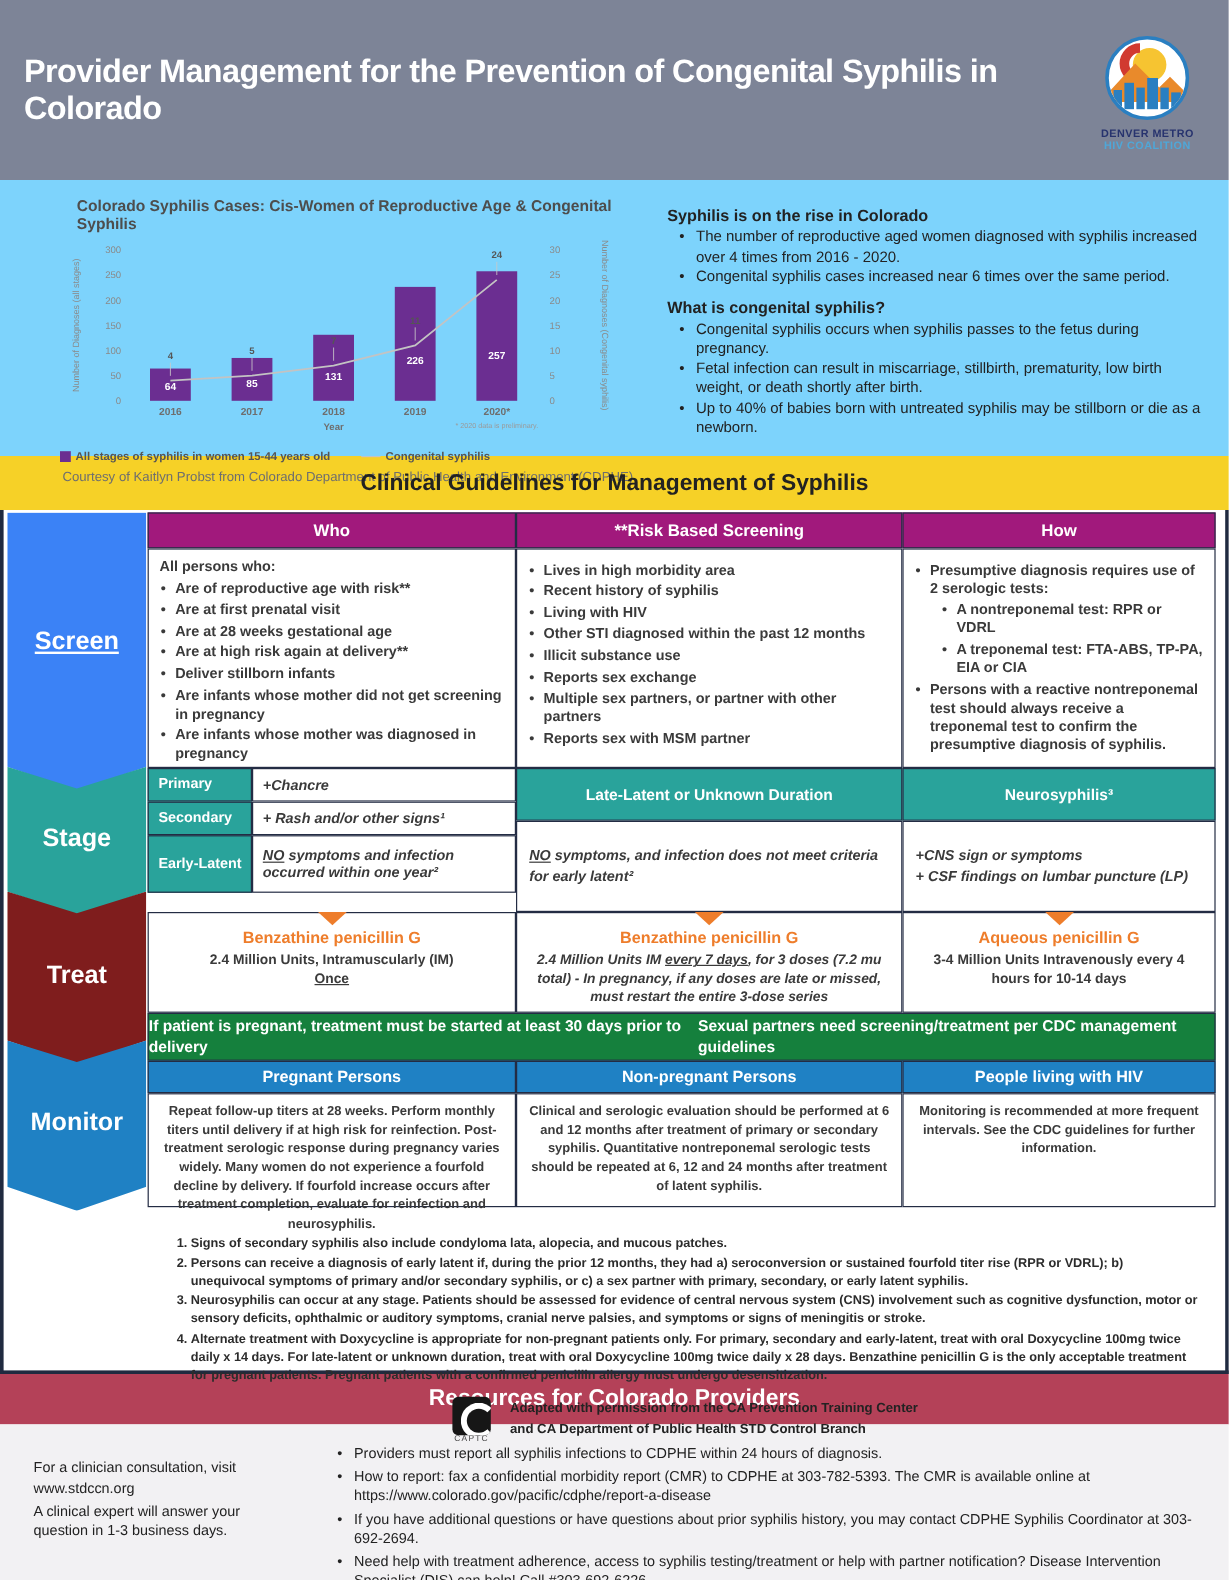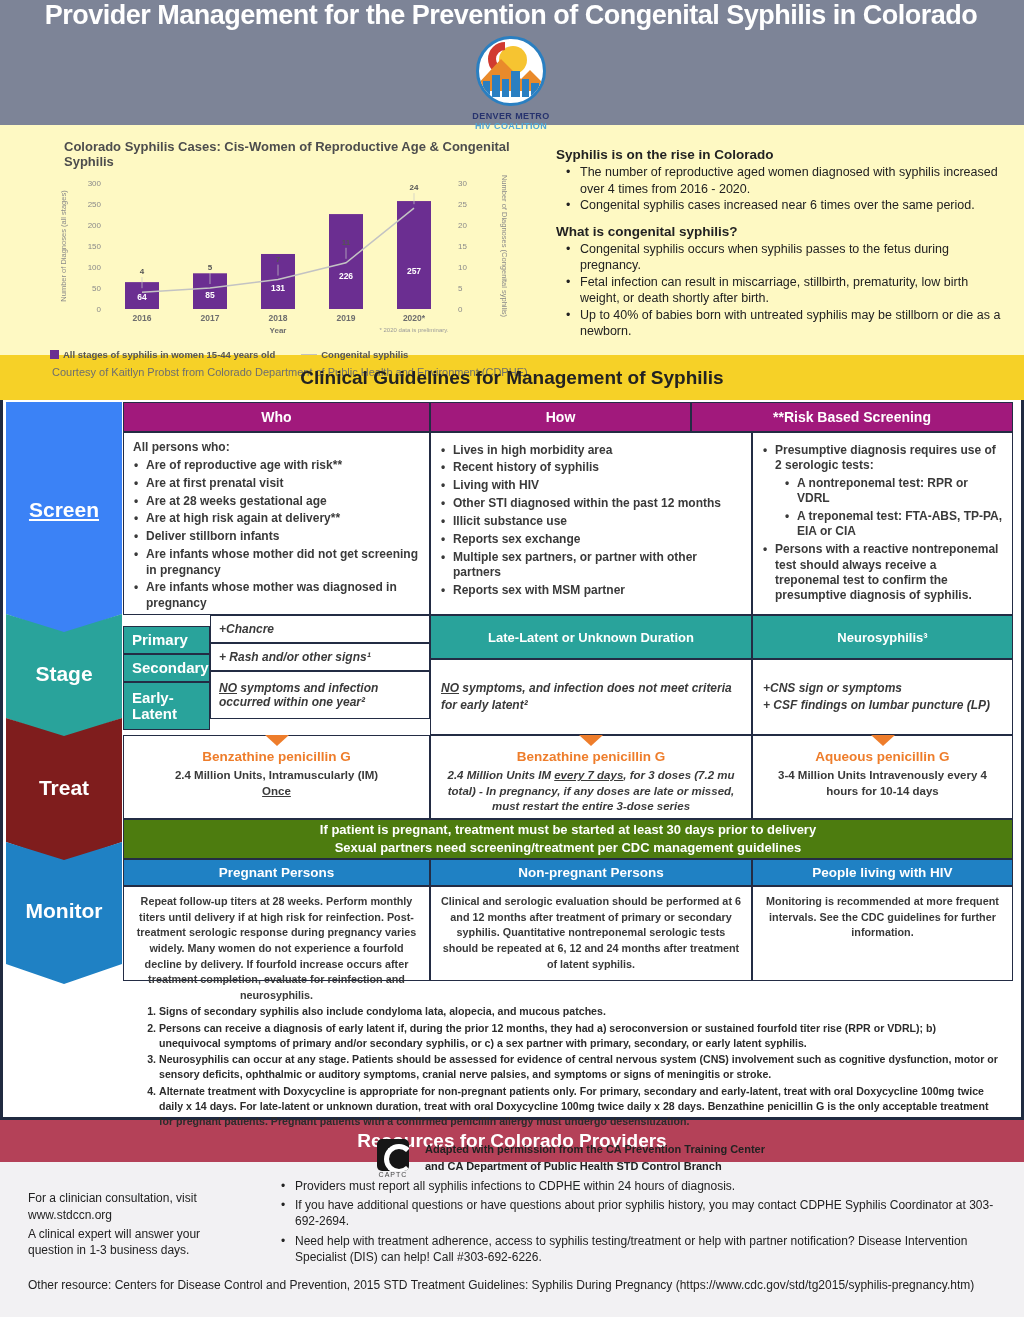--- a/index.html
+++ b/index.html
@@ -1,26 +1,26 @@
 <!DOCTYPE html>
 <html><head>
 <meta charset="utf-8">
 <style>
   * { box-sizing: border-box; margin: 0; padding: 0; }
   body { width: 1024px; height: 1317px; font-family: "Liberation Sans", sans-serif; background: #fff; position: relative; overflow: hidden; }
 
   
-  .header { height: 125px; background: #7d8497; display: flex; align-items: center; justify-content: space-between; padding: 0 22px 0 20px; flex-direction: column; }
+  .header { height: 150px; background: #7d8497; display: flex; align-items: center; justify-content: space-between; padding: 0 22px 0 20px; }
   .header h1 { color: #fff; font-size: 27px; font-weight: bold; letter-spacing: -0.5px; }
   .logo-block { width: 96px; text-align: center; margin-top: 4px; }
   .logo-line1 { font-size: 9px; font-weight: bold; color: #27336e; letter-spacing: 0.4px; }
   .logo-line2 { font-size: 9px; font-weight: bold; color: #4fa7d8; letter-spacing: 0.4px; }
 
   
-  .overview { height: 230px; display: flex; padding: 10px 18px 0 50px; background: #fef9c3; }
+  .overview { height: 230px; display: flex; padding: 10px 18px 0 50px; background: #7dd3fc; }
   .chart-block { width: 478px; }
   .chart-title { font-size: 13px; font-weight: bold; color: #4d4d4d; margin: 4px 0 0 14px; }
   .legend { display: flex; gap: 26px; font-size: 9.5px; font-weight: bold; color: #555; margin-top: -2px; }
   .legend-item { display: flex; align-items: center; gap: 4px; }
   .swatch-bar { width: 9px; height: 9px; background: #6b2e91; display: inline-block; }
   .swatch-line { width: 16px; height: 0; border-top: 1.5px solid #c3c3c3; display: inline-block; }
   .courtesy { font-size: 11px; color: #6e6e6e; margin: 6px 0 0 2px; }
   .info-block { flex: 1; padding: 12px 4px 0 28px; color: #222; }
   .info-block h3 { font-size: 13.5px; margin-bottom: 2px; }
   .info-block ul { list-style: none; margin-bottom: 10px; }
@@ -47,34 +47,34 @@
   .hdr { background: #a1197c; color: #fff; font-weight: bold; font-size: 14px; display: flex; align-items: center; justify-content: center; height: 30px; }
   .body-cell { padding: 7px 9px; font-weight: bold; line-height: 1.28; }
   .body-cell ul { list-style: none; }
   .body-cell li { padding-left: 13px; position: relative; margin: 2.5px 0; }
   .body-cell li:before { content: "•"; position: absolute; left: 1px; }
   .sub-ul { margin-left: 22px; }
   .screen-row .cell { height: 183px; }
 
   .stage-left { display: flex; flex-direction: column; }
   .stage-lrow { display: flex; }
-  .stage-label { width: 87px; background: #29a39b; color: #fff; font-weight: bold; font-size: 15px; display: flex; align-items: center; padding-left: 8px; line-height: 1.1; margin-top: 11px; }
+  .stage-label { width: 87px; background: #29a39b; color: #fff; font-weight: bold; font-size: 12px; display: flex; align-items: center; padding-left: 8px; line-height: 1.1; }
   .stage-text { flex: 1; font-style: italic; font-weight: bold; display: flex; flex-direction: column; justify-content: center; padding: 3px 8px; }
   .h28 { height: 28px; } .h48 { height: 48px; }
   .teal-hdr { background: #29a39b; color: #fff; font-weight: bold; font-size: 13px; display: flex; align-items: center; justify-content: center; height: 44px; font-style: normal; }
   .stage-body { height: 76px; font-style: italic; font-weight: bold; padding: 8px 10px; display: flex; flex-direction: column; justify-content: center; line-height: 1.4; }
   .und { text-decoration: underline; }
 
   .treat-row .cell { height: 84px; position: relative; text-align: center; padding: 12px 10px 4px; font-weight: bold; line-height: 1.35; }
   .tri { position: absolute; top: -1px; left: 50%; margin-left: -12px; width: 0; height: 0; border-left: 12px solid transparent; border-right: 12px solid transparent; border-top: 11px solid #ee7d2b; }
   .treat-title { color: #ee7d2b; font-size: 13.5px; margin-bottom: 2px; }
   .treat-line { font-size: 11.5px; }
   .treat-line.italic { font-style: italic; }
 
-  .orange-banner { height: 40px; background: #4d7c0f; border: 1.5px solid #232c44; color: #fff; font-weight: bold; font-size: 13px; display: flex; flex-direction: column; align-items: center; justify-content: center; line-height: 1.4; text-align: right; }
+  .orange-banner { height: 40px; background: #15803d; border: 1.5px solid #232c44; color: #fff; font-weight: bold; font-size: 13px; display: flex; align-items: center; justify-content: center; line-height: 1.4; }
 
   .mon-col .blue-hdr { background: #1f81c4; color: #fff; font-weight: bold; font-size: 13.5px; height: 27px; display: flex; align-items: center; justify-content: center; }
   .mon-body { height: 95px; font-size: 10.8px; font-weight: bold; text-align: center; padding: 7px 8px; line-height: 1.45; }
 
   
   .footnotes { padding: 12px 18px 0 22px; }
   .footnotes ol { list-style-position: outside; margin-left: 16px; }
   .footnotes li { font-size: 10.6px; font-weight: bold; color: #2c2c2c; line-height: 1.4; margin-bottom: 2px; }
   .attribution { display: flex; align-items: center; justify-content: center; gap: 16px; margin-top: 10px; }
   .captc { text-align: center; }
@@ -211,22 +211,22 @@
     <div class="chev chev-screen">Screen</div>
     <div class="chev chev-mid chev-stage">Stage</div>
     <div class="chev chev-mid chev-treat">Treat</div>
     <div class="chev chev-mid chev-monitor">Monitor</div>
   </div>
 
   <div class="gtable">
 
     <div class="grow">
       <div class="cell c1 hdr">Who</div>
+      <div class="cell c2 hdr">**Risk Based Screening</div>
       <div class="cell c3 hdr">How</div>
-      <div class="cell c2 hdr">**Risk Based Screening</div>
     </div>
 
     <div class="grow screen-row">
       <div class="cell c1 body-cell">
         <div>All persons who:</div>
         <ul>
             <li>Are of reproductive age with risk**</li>
             <li>Are at first prenatal visit</li>
             <li>Are at 28 weeks gestational age</li>
             <li>Are at high risk again at delivery**</li>
@@ -356,20 +356,21 @@
 <div class="red-banner">Resources for Colorado Providers</div>
 <div class="resources">
   <div class="res-top">
     <div class="res-left">
       <p>For a clinician consultation, visit www.stdccn.org</p>
       <p>A clinical expert will answer your question in 1-3 business days.</p>
     </div>
     <div class="res-bullets">
       <ul>
           <li>Providers must report all syphilis infections to CDPHE within 24 hours of diagnosis.</li>
+          <li>How to report: fax a confidential morbidity report (CMR) to CDPHE at 303-782-5393. The CMR is available online at https://www.colorado.gov/pacific/cdphe/report-a-disease</li>
           <li>If you have additional questions or have questions about prior syphilis history, you may contact CDPHE Syphilis Coordinator at 303-692-2694.</li>
           <li>Need help with treatment adherence, access to syphilis testing/treatment or help with partner notification? Disease Intervention Specialist (DIS) can help! Call #303-692-6226.</li>
         </ul>
     </div>
   </div>
   <div class="res-other">Other resource: Centers for Disease Control and Prevention, 2015 STD Treatment Guidelines: Syphilis During Pregnancy (https://www.cdc.gov/std/tg2015/syphilis-pregnancy.htm)</div>
 
 </div>
 
 </body></html>

